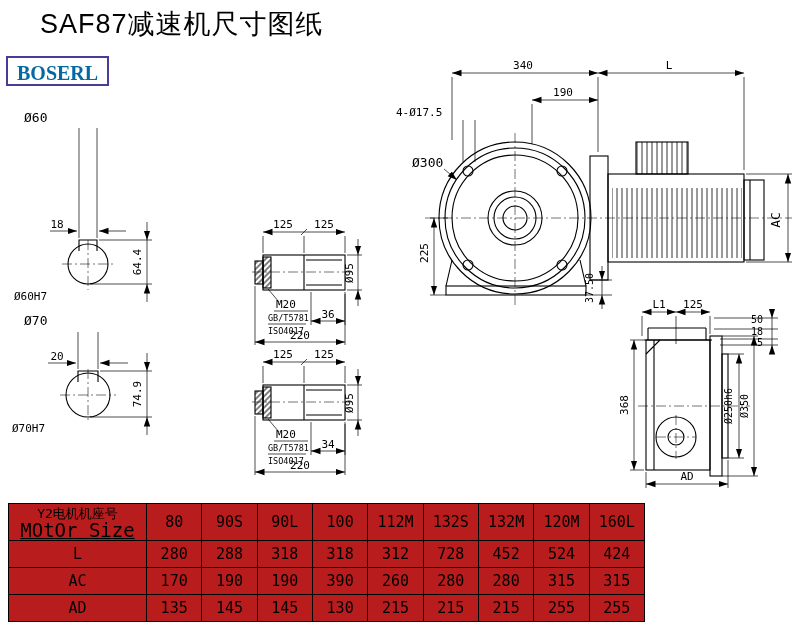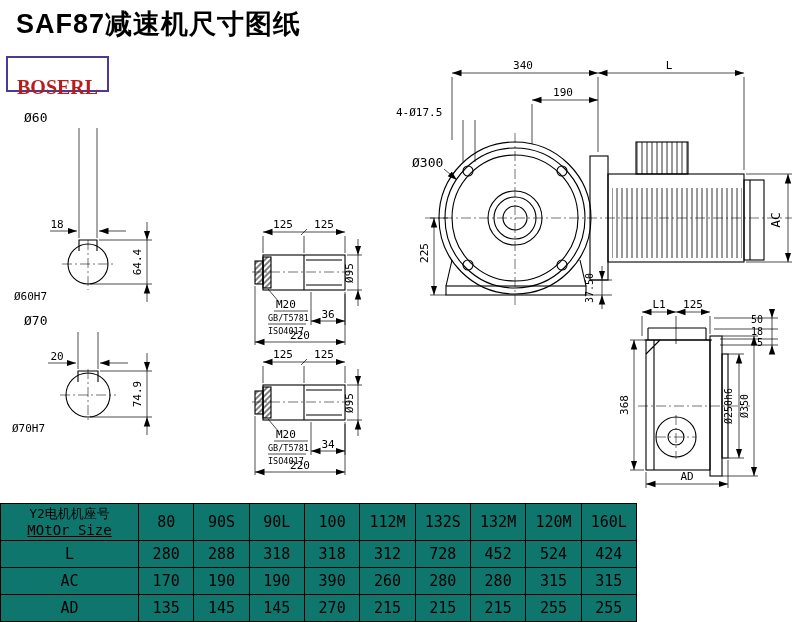--- a/index.html
+++ b/index.html
@@ -1,39 +1,39 @@
 <!DOCTYPE html>
 <html><head>
 <meta charset="utf-8">
 <style>
   * { margin:0; padding:0; box-sizing:border-box; }
   html,body { width:800px; height:622px; background:#fff; overflow:hidden; position:relative;
               font-family:"Liberation Sans","DejaVu Sans",sans-serif; color:#000; }
-  .title { position:absolute; left:16px; top:6px; font-size:27px; font-weight:bold; letter-spacing:1px;
+  .title { position:absolute; left:40px; top:6px; font-size:27px; font-weight:normal; letter-spacing:1px;
            font-family:"Liberation Sans","DejaVu Sans",sans-serif; }
-  .logo-box { position:absolute; left:6px; top:56px; border:2px solid #4a3c94; padding:16px 9px;
+  .logo-box { position:absolute; left:6px; top:56px; border:2px solid #4a3c94; padding:2px 9px;
               height:30px; line-height:26px; font-family:"Liberation Serif","DejaVu Serif",serif;
-              font-size:20px; font-weight:bold; color:#b91c1c; background:#fff; }
+              font-size:20px; font-weight:bold; color:#0369a1; background:#fff; }
   svg.drawing { position:absolute; left:0; top:48px; }
   .ol { stroke:#000; stroke-width:1.1; fill:none; }
   .dl { stroke:#000; stroke-width:0.7; fill:none; }
   .cl { stroke:#000; stroke-width:0.55; fill:none; stroke-dasharray:10 3 2 3; }
   .tx text { fill:#000; font-family:"DejaVu Sans Mono","Liberation Mono",monospace; font-size:11px; stroke:none; }
   .tx text.big { font-size:13px; }
   .tx text.sm { font-size:8.5px; }
   .tx text.md { font-size:10px; }
-  table.dim-table { position:absolute; left:0; top:503px; width:637px; border-collapse:collapse; table-layout:fixed;
-                    background:#0f766e; }
+  table.dim-table { position:absolute; left:8px; top:503px; width:637px; border-collapse:collapse; table-layout:fixed;
+                    background:#b91c1c; }
   table.dim-table td, table.dim-table th { border:1px solid #000; text-align:center; vertical-align:middle;
       font-family:"DejaVu Sans Mono","Liberation Mono",monospace; font-size:15px; font-weight:normal;
       height:27px; padding:0; }
   table.dim-table tr.head-row th { height:37px; }
   th.motor-head { font-family:"Liberation Sans","DejaVu Sans",sans-serif; }
   th.motor-head .cn { font-size:13px; line-height:16px; }
-  th.motor-head .en { font-size:14px; line-height:17px; text-decoration:underline;
+  th.motor-head .en { font-size:19px; line-height:17px; text-decoration:underline;
                       font-family:"DejaVu Sans Mono","Liberation Mono",monospace; }
 </style>
 </head>
 <body>
 
 <div class="title">SAF87减速机尺寸图纸</div>
 <div class="logo-box">BOSERL</div>
 
 <svg class="drawing" width="800" height="455" viewBox="0 0 800 455">
   <defs>
@@ -285,21 +285,21 @@
       <td>280</td>
       <td>280</td>
       <td>315</td>
       <td>315</td>
     </tr>
     <tr>
       <td>AD</td>
       <td>135</td>
       <td>145</td>
       <td>145</td>
-      <td>270</td>
+      <td>130</td>
       <td>215</td>
       <td>215</td>
       <td>215</td>
       <td>255</td>
       <td>255</td>
     </tr>
   </tbody>
 </table>
 
 </body></html>

